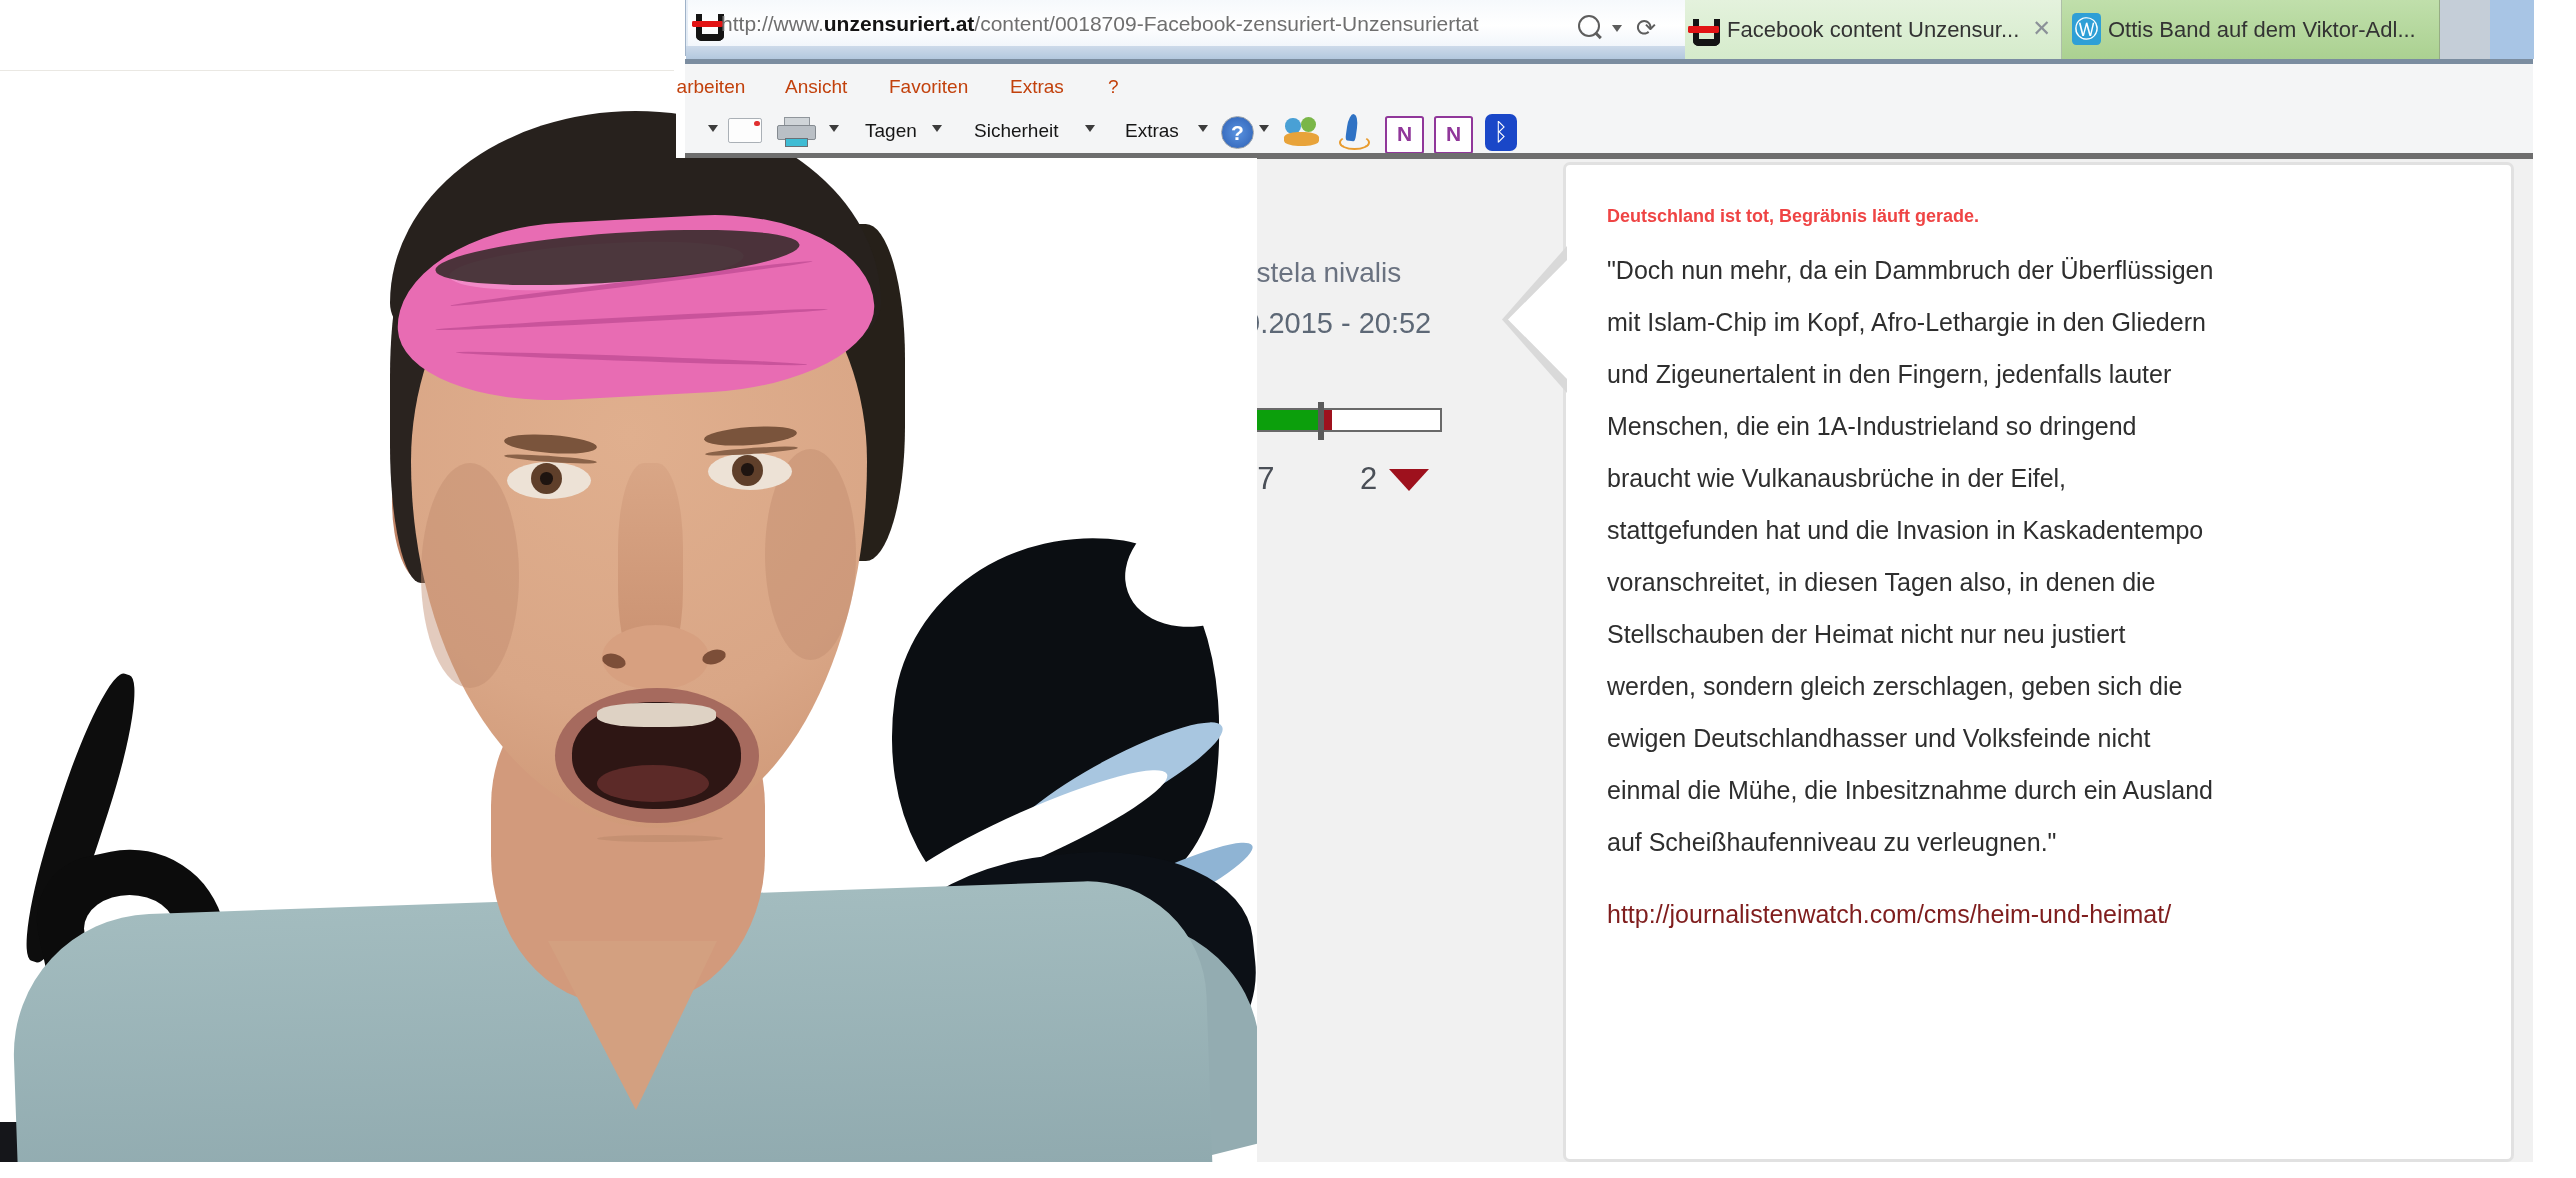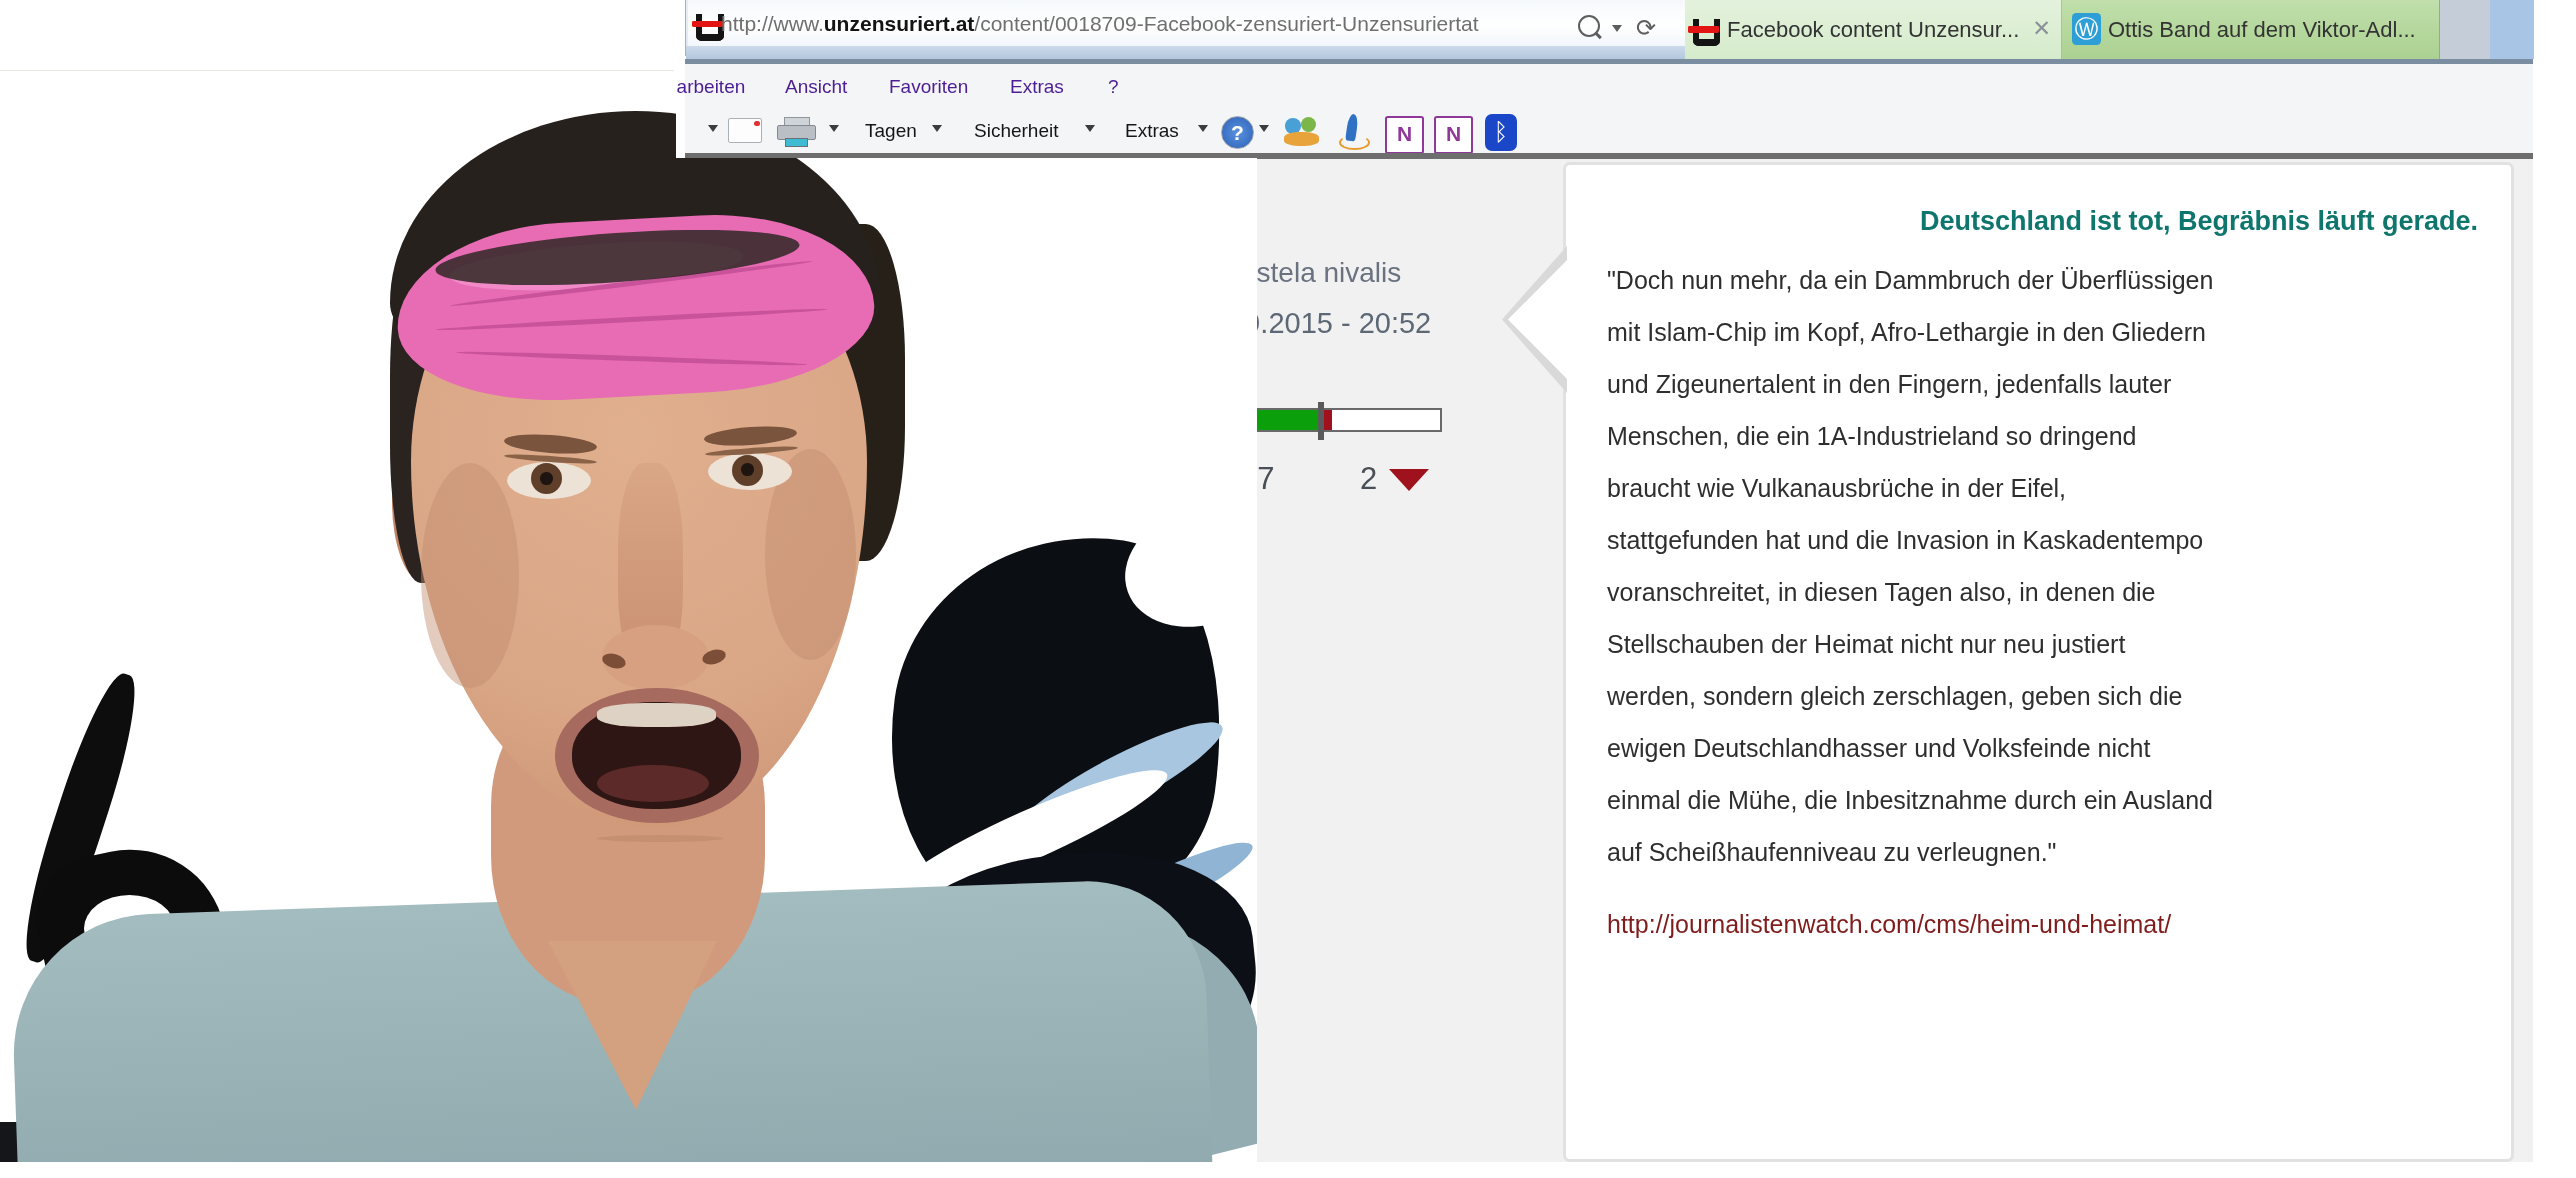--- a/index.html
+++ b/index.html
@@ -29,21 +29,21 @@
   .tab{top:0;height:59px;}
   #tab1{left:999px;width:376px;background:linear-gradient(#e4f2dd,#d5ebcb);border-right:1.4px solid #aebfa8;}
   #tab2{left:1376px;width:377px;background:linear-gradient(#c0dfab,#abd191);border-right:1.4px solid #96ad84;}
   .tab-label{position:absolute;top:17px;font-size:22px;color:#333;white-space:nowrap;}
   #tab-close{position:absolute;right:9.8px;top:15.4px;font-size:22.5px;color:#8b9198;}
   #wp-ico{position:absolute;left:9.8px;top:12.6px;width:29.5px;height:32px;background:#2e9fd6;border-radius:4.2px;
           color:#fff;font-size:24px;text-align:center;line-height:32px;}
   #newtab1{left:1754px;top:0;width:51px;height:59px;background:#c5ced8;}
   #newtab2{left:1804px;top:0;width:44px;height:59px;background:#a8c5e5;}
   #menu-row{left:0;top:64px;width:1848px;height:46px;background:#f4f5f6;}
-  .menu-item{position:absolute;top:12px;font-size:19px;color:#4c1d95;}
+  .menu-item{position:absolute;top:12px;font-size:19px;color:#c2410c;}
   #cmd-row{left:0;top:110px;width:1848px;height:43px;background:#f4f5f6;}
   .cmd-label{position:absolute;top:9.8px;font-size:19px;color:#161616;white-space:nowrap;}
   .caret{position:absolute;width:0;height:0;border-left:5.6px solid transparent;
          border-right:5.6px solid transparent;border-top:7px solid #3c3c3c;}
   #mail-ico{left:43px;top:8.4px;width:32px;height:23px;background:#fdfdfd;border:1.4px solid #aab0b6;border-radius:2.1px;}
   #mail-ico i{position:absolute;right:1.4px;top:1.4px;width:5.6px;height:5.6px;background:#e03030;border-radius:50%;}
   #print-ico{left:92px;top:7px;width:39px;height:28px;}
   #print-ico .top{position:absolute;left:7px;top:0;width:24px;height:8.4px;background:#cfd4d8;border:1.4px solid #8f959b;}
   #print-ico .body{position:absolute;left:0;top:8.4px;width:37px;height:12.6px;background:#b9bfc5;border:1.4px solid #83898f;border-radius:2.1px;}
   #print-ico .out{position:absolute;left:8.4px;top:21px;width:21px;height:7px;background:#3fbcd4;border:0.7px solid #6a7076;}
@@ -82,21 +82,21 @@
   .vote-num{font-size:31px;color:#4a4f57;}
 
   
   #bubble{left:878px;top:2.8px;width:951px;height:1000px;background:#fff;border:3.5px solid #e1e1e1;
           border-radius:7px;box-sizing:border-box;}
   #notch-outer{left:817px;top:87px;width:65px;height:147px;background:#d9d9d9;
                clip-path:polygon(100% 0,0 50%,100% 100%);}
   #notch-inner{left:823px;top:95px;width:65px;height:131px;background:#fff;
                clip-path:polygon(100% 0,0 50%,100% 100%);z-index:12;}
   #bubble-inner{position:absolute;left:41px;top:41px;width:871px;}
-  #c-heading{font-size:27px;font-weight:bold;color:#0f766e;text-align:right;}
+  #c-heading{font-size:18px;font-weight:bold;color:#ef4444;}
   #c-intro{margin-top:35px;font-size:25px;line-height:52px;color:#2e2e2e;white-space:pre-line;}
   #c-quote{margin-top:17px;font-size:25px;line-height:52px;color:#2e2e2e;white-space:pre-line;}
   #c-link{margin-top:32px;font-size:25px;color:#7f1d1d;}
 
   
   #photo{left:0;top:70px;width:1257px;height:1092px;background:#fff;z-index:30;overflow:hidden;
          clip-path:polygon(0 0,676px 0,676px 88px,1257px 88px,1257px 1092px,0 1092px);}
   #photo-topline{left:0;top:0;width:674px;height:1.4px;background:#eae8e3;}
   .blob{position:absolute;}
   

